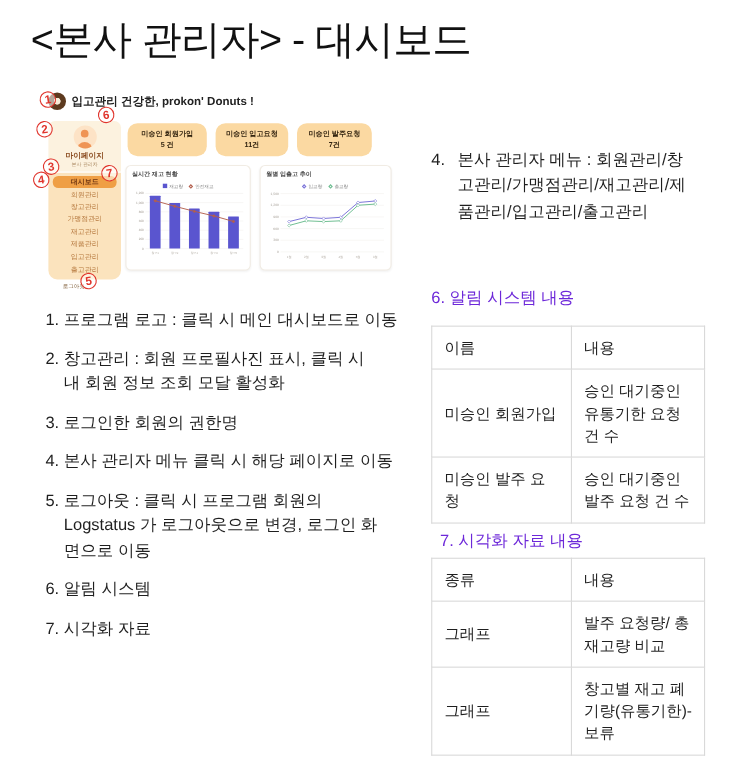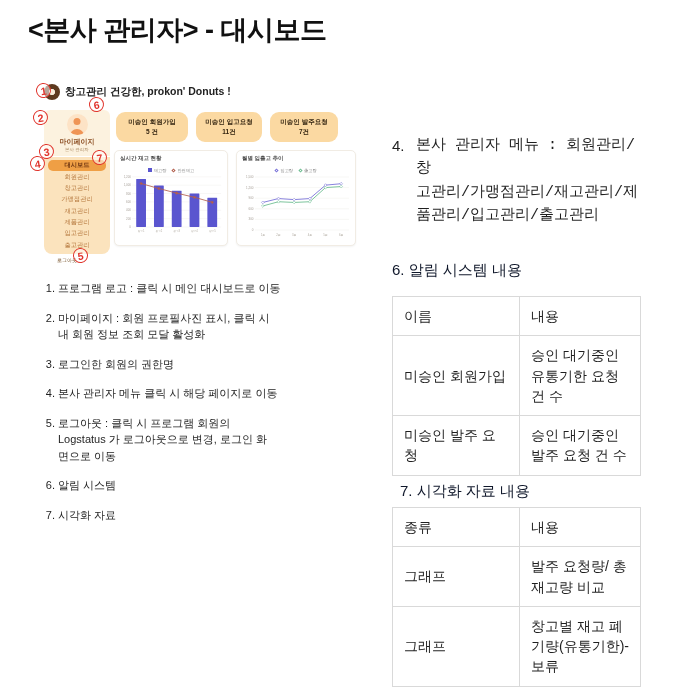--- a/index.html
+++ b/index.html
@@ -1,20 +1,20 @@
 <!DOCTYPE html>
 <html><head>
 <meta charset="utf-8">
 <style>
   * { margin:0; padding:0; box-sizing:border-box; }
   html,body { background:#ffffff; }
   body { font-family:"Liberation Sans","DejaVu Sans",sans-serif; color:#1b1b1b; }
   #page { position:relative; width:678px; height:689px; background:#fff; overflow:hidden; }
 
-  .page-title { position:absolute; left:28px; top:12px; font-size:27px; font-weight:700; letter-spacing:-0.5px; color:#111; }
+  .page-title { position:absolute; left:28px; top:12px; font-size:36px; font-weight:400; letter-spacing:-0.5px; color:#111; }
 
   
   .mock { position:absolute; left:30px; top:80px; width:334px; height:188px; background:#fff; }
   .mock-header { position:absolute; left:14px; top:4px; display:flex; align-items:center; gap:5px; }
   .donut { width:16px; height:16px; border-radius:50%;
            background:radial-gradient(circle at 50% 50%, #f7ecd9 0 2.8px, #5d3a1f 3.4px 100%); }
   .slogan { font-size:10.5px; font-weight:700; color:#222; }
 
   .profile { position:absolute; left:14px; top:30px; width:66px; height:46px; background:#fcf2df;
              border-radius:6px 6px 0 0; display:flex; flex-direction:column; align-items:center; padding-top:4px; }
@@ -43,46 +43,46 @@
   .sw-d { width:3px; height:3px; display:inline-block; border:1px solid; transform:rotate(45deg); background:#fff; }
   .panel svg { width:100%; height:auto; display:block; }
 
   .badge { position:absolute; width:15px; height:15px; border:1.6px solid #e0342c; border-radius:50%;
            color:#e0342c; background:rgba(255,255,255,0.55); font-size:10.5px; font-weight:700;
            display:flex; align-items:center; justify-content:center; transform:rotate(-8deg); z-index:5; }
 
   
   .list-left { position:absolute; left:28px; top:280px; width:350px; }
   .list-left ol { padding-left:30px; }
-  .list-left li { margin-bottom:13px; font-size:11px; line-height:1.5; color:#1f1f1f; white-space:pre-line; }
+  .list-left li { margin-bottom:13px; font-size:15px; line-height:1.5; color:#1f1f1f; white-space:pre-line; }
 
   
   .right-col { position:absolute; left:392px; top:0; width:252px; }
   .num-row { position:absolute; display:flex; font-size:15px; line-height:1.55; color:#1f1f1f; }
   .num-row .num { width:24px; flex:none; }
-  .num-row .txt { white-space:pre-line;font-family:Liberation Mono, monospace; }
-  .sec-heading { position:absolute; font-size:15px; color:#0f172a; }
+  .num-row .txt { white-space:pre-line; }
+  .sec-heading { position:absolute; font-size:15px; color:#6d28d9; }
 
   table { border-collapse:collapse; width:248px; table-layout:fixed; }
   .tbl { position:absolute; }
   th, td { border:1px solid #d9d9d9; font-size:14px; font-weight:400; text-align:left;
            padding:9px 11px; line-height:1.45; vertical-align:middle; color:#1f1f1f; }
 </style>
 </head>
 <body>
 
 <div id="page">
 
   <h1 class="page-title">&lt;본사 관리자&gt; - 대시보드</h1>
 
   <div class="mock">
 
     <div class="mock-header">
       <div class="donut"></div>
-      <div class="slogan">창고관리 건강한, prokon' Donuts !</div>
+      <div class="slogan">입고관리 건강한, prokon' Donuts !</div>
     </div>
 
     <div class="profile">
       <div class="avatar">
         <div class="avatar-head"></div>
         <div class="avatar-body"></div>
       </div>
       <div class="mypage-label">마이페이지</div>
       <div class="role-label">본사 관리자</div>
     </div>
@@ -204,21 +204,21 @@
     <div class="badge" style="left:9px;  top:64px;">3</div>
     <div class="badge" style="left:0px;  top:76px;">4</div>
     <div class="badge" style="left:43px; top:168px;">5</div>
     <div class="badge" style="left:59px; top:17px;">6</div>
     <div class="badge" style="left:62px; top:70px;">7</div>
   </div>
 
   <div class="list-left">
     <ol>
       <li>프로그램 로고 : 클릭 시 메인 대시보드로 이동</li>
-      <li>마이페이지 : 회원 프로필사진 표시, 클릭 시
+      <li>창고관리 : 회원 프로필사진 표시, 클릭 시
 내 회원 정보 조회 모달 활성화</li>
       <li>로그인한 회원의 권한명</li>
       <li>본사 관리자 메뉴 클릭 시 해당 페이지로 이동</li>
       <li>로그아웃 : 클릭 시 프로그램 회원의
 Logstatus 가 로그아웃으로 변경, 로그인 화
 면으로 이동</li>
       <li>알림 시스템</li>
       <li>시각화 자료</li>
     </ol>
   </div>

